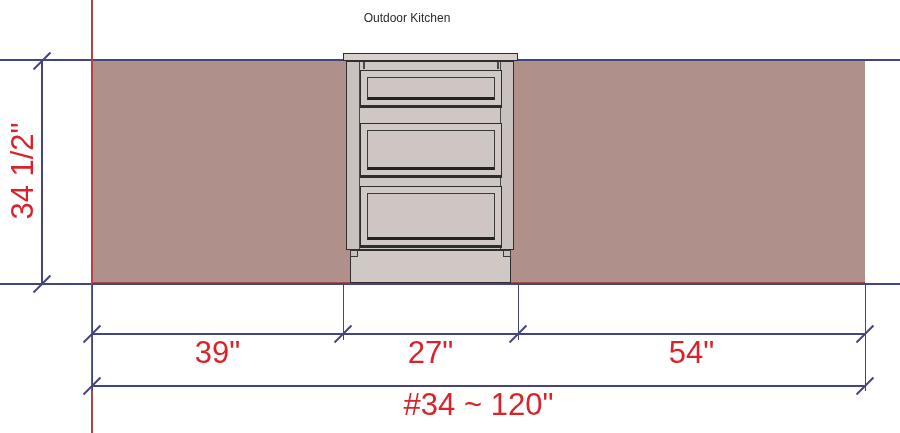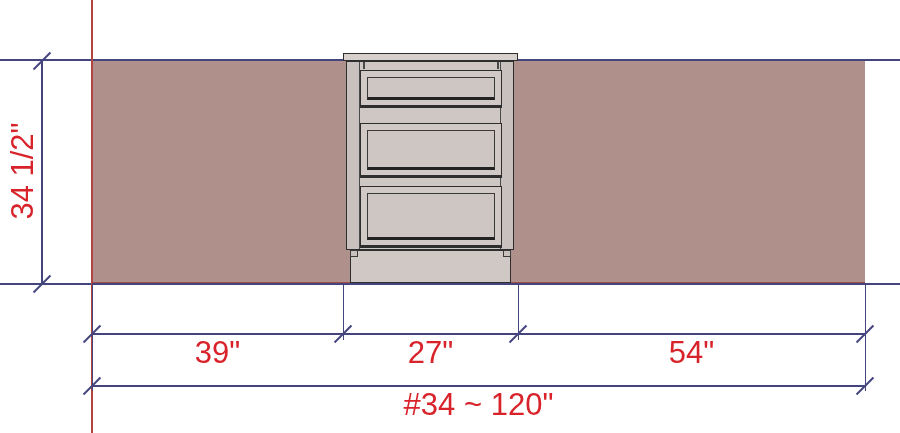--- a/index.html
+++ b/index.html
@@ -122,14 +122,15 @@
   <div class="tick" style="left:853px;top:332.5px;"></div>
   <div class="dim-label seg1">39"</div>
   <div class="dim-label seg2">27"</div>
   <div class="dim-label seg3">54"</div>
 
   <div class="hline" style="left:92px;top:385px;width:773.5px;"></div>
   <div class="tick" style="left:80px;top:384.5px;"></div>
   <div class="tick" style="left:853px;top:384.5px;"></div>
   <div class="dim-label total">#34 ~ 120"</div>
 
+  <div class="title">Outdoor Kitchen</div>
 
 </div>
 
 </body></html>

